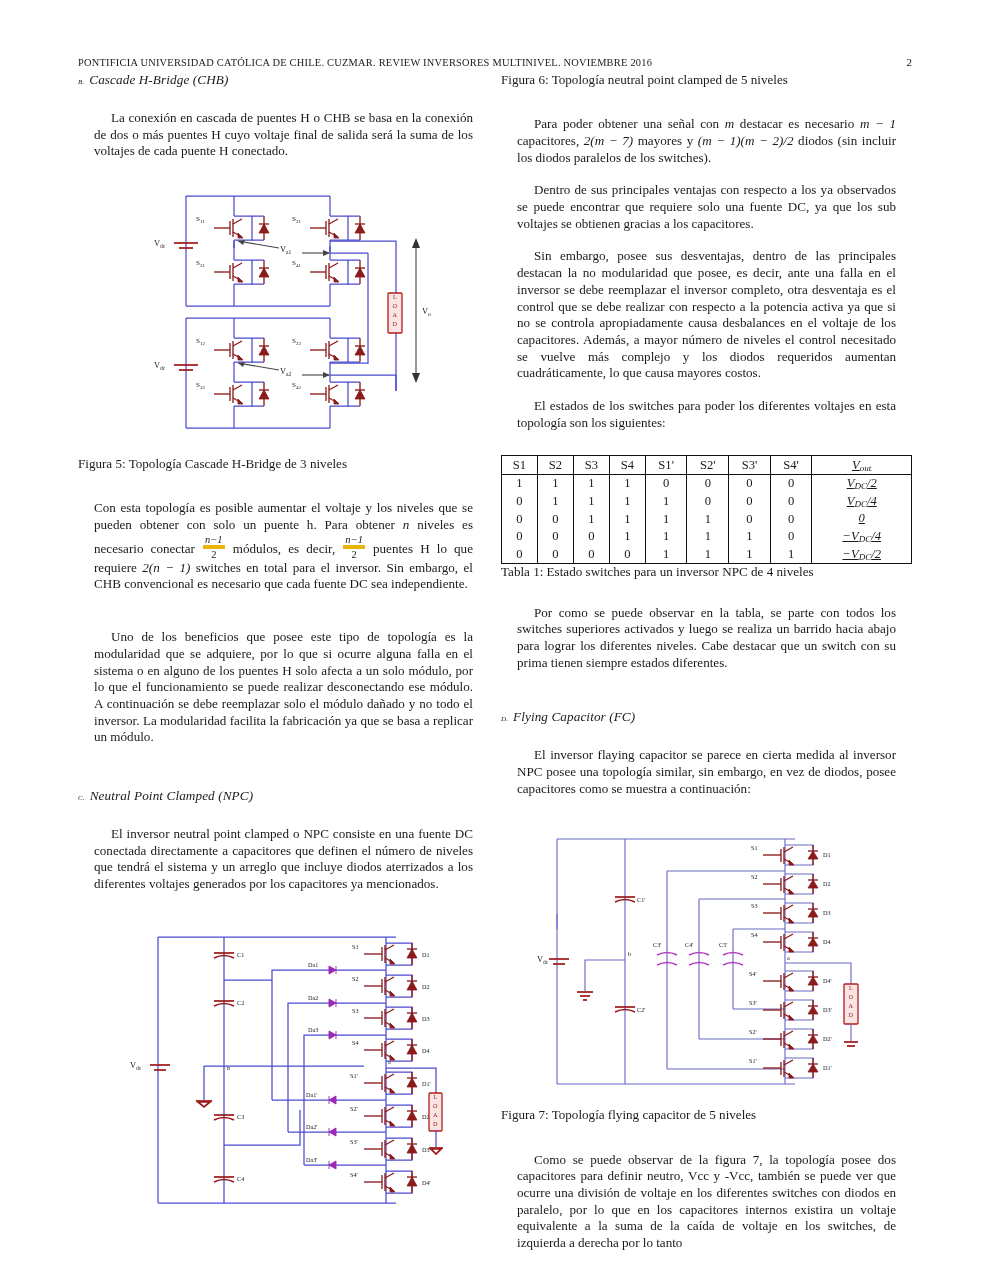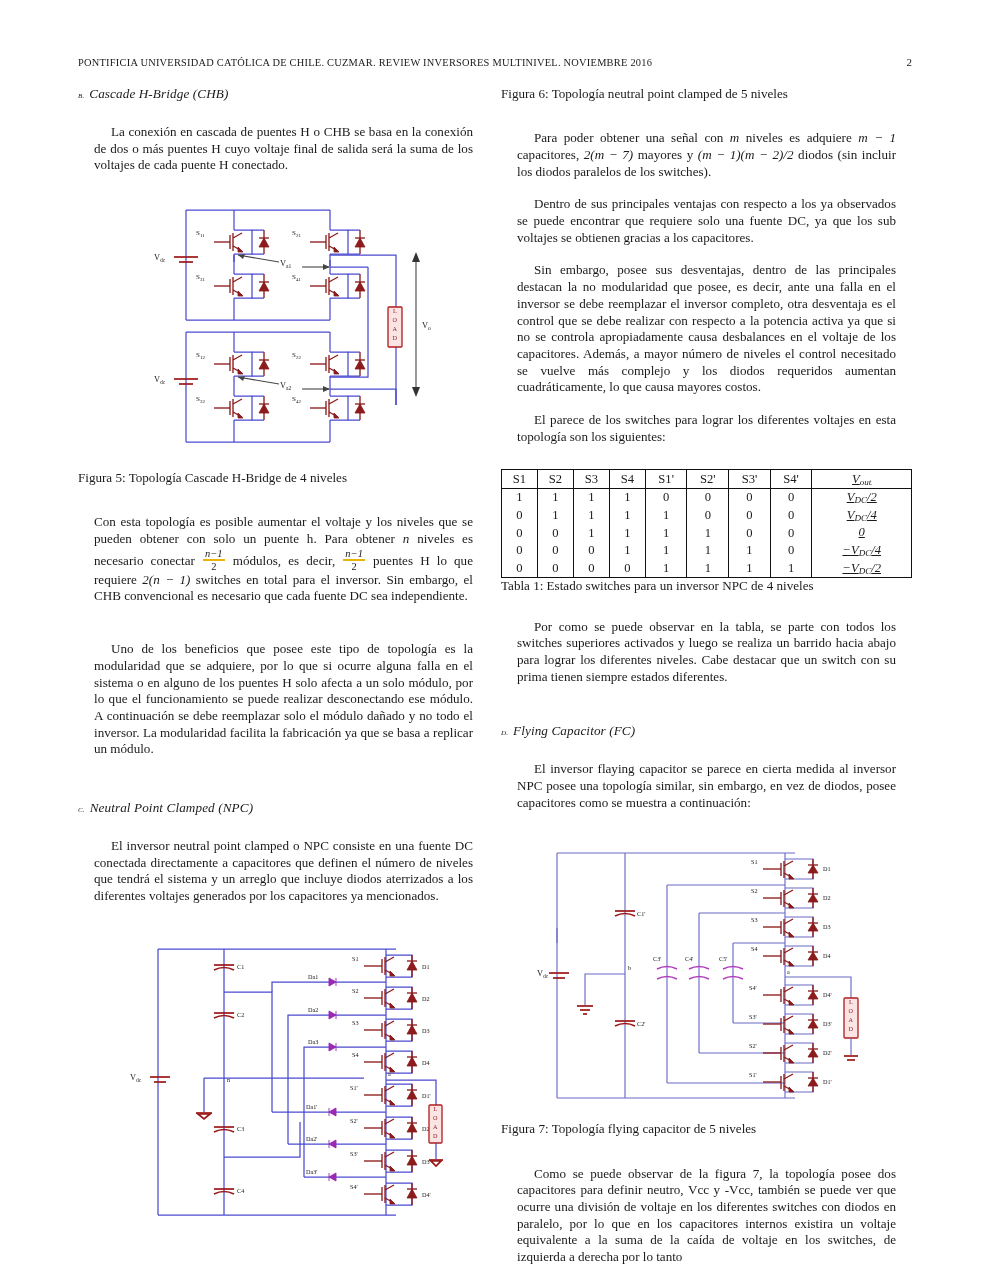--- a/index.html
+++ b/index.html
@@ -12,21 +12,21 @@
 
   
   .hdr{
     position:absolute;left:78px;top:36px;width:834px;
     display:flex;justify-content:space-between;align-items:flex-end;margin-top:20px;
   }
   .hdr-title{font-size:10.4px;letter-spacing:.24px;font-variant:small-caps;text-transform:uppercase;}
   .hdr-page{font-size:11px;}
 
   
-  .col{position:absolute;top:86px;width:411px;}
+  .col{position:absolute;top:72px;width:411px;}
   .col-left{left:78px;}
   .col-right{left:501px;}
 
   h2.sec{
     font-style:italic;font-weight:400;font-size:13.2px;
     margin:0 0 2px 0;padding:0;letter-spacing:.1px;
   }
   h2.sec .lbl{margin-right:5px;}
 
   p.body{
@@ -41,21 +41,21 @@
   .gap16{height:16px;}
   .gap22{height:22px;}
 
   .caption{
     font-size:13.1px;text-align:left;margin:0;padding:0;line-height:1.25;
   }
 
   
   .mi{font-family:"Liberation Serif",serif;font-style:italic;}
   .frac{display:inline-block;vertical-align:-0.48em;text-align:center;font-size:.8em;line-height:1.05;margin:0 1px;}
-  .frac .num{display:block;border-bottom:2px solid #eab308;padding:0 2px;}
+  .frac .num{display:block;border-bottom:4px solid #eab308;padding:0 2px;}
   .frac .den{display:block;padding:0 2px;}
 
   
   table.states{
     border-collapse:collapse;width:100%;font-size:12.6px;
     margin:0;
   }
   table.states th,table.states td{
     border-left:1px solid #111;border-right:1px solid #111;
     text-align:center;padding:1.2px 0;font-weight:400;
@@ -297,21 +297,21 @@
 
       <g>
         <line class="arr" x1="282" y1="55" x2="282" y2="190"></line>
         <polygon fill="#333" points="282,50 278,60 286,60"></polygon>
         <polygon fill="#333" points="282,195 278,185 286,185"></polygon>
       </g>
       <text class="lbl8" x="288" y="126">V<tspan font-size="5.6" dy="2">o</tspan></text>
     </svg>
 
     <div class="gap8"></div>
-    <p class="caption">Figura 5: Topología Cascade H-Bridge de 4 niveles</p>
+    <p class="caption">Figura 5: Topología Cascade H-Bridge de 3 niveles</p>
     <div class="gap12"></div>
 
     <p class="body noind"><span>Con esta topología es posible aumentar el voltaje y los niveles que se pueden obtener con solo un puente h. Para obtener</span> <span class="mi">n</span><span> niveles es necesario conectar </span><span class="frac"><span class="num mi">n−1</span><span class="den">2</span></span><span> módulos, es decir, </span><span class="frac"><span class="num mi">n−1</span><span class="den">2</span></span><span> puentes H lo que requiere </span><span class="mi">2(n − 1)</span><span> switches en total para el inversor. Sin embargo, el CHB convencional es necesario que cada fuente DC sea independiente.</span></p>
 
     <div class="gap4"></div>
     <p class="body">Uno de los beneficios que posee este tipo de topología es la modularidad que se adquiere, por lo que si ocurre alguna falla en el sistema o en alguno de los puentes H solo afecta a un solo módulo, por lo que el funcionamiento se puede realizar desconectando ese módulo. A continuación se debe reemplazar solo el módulo dañado y no todo el inversor. La modularidad facilita la fabricación ya que se basa a replicar un módulo.</p>
     <div class="gap4"></div>
 
     <div class="gap22"></div>
 
@@ -535,25 +535,25 @@
         <polygon class="cap" fill="#9c1616" points="307,224 317,224 312,229"></polygon>
       </g>
     </svg>
   </div>
 
   <div class="col col-right">
 
     <p class="caption">Figura 6: Topología neutral point clamped de 5 niveles</p>
     <div class="gap12"></div>
 
-    <p class="body"><span>Para poder obtener una señal con </span><span class="mi">m</span><span> niveles es adquiere </span><span class="mi">m − 1</span><span> capacitores, </span><span class="mi">2(m − 7)</span><span> mayores y </span><span class="mi">(m − 1)(m − 2)/2</span><span> diodos (sin incluir los diodos paralelos de los switches).</span></p>
+    <p class="body"><span>Para poder obtener una señal con </span><span class="mi">m</span><span> destacar es necesario </span><span class="mi">m − 1</span><span> capacitores, </span><span class="mi">2(m − 7)</span><span> mayores y </span><span class="mi">(m − 1)(m − 2)/2</span><span> diodos (sin incluir los diodos paralelos de los switches).</span></p>
 
     <p class="body">Dentro de sus principales ventajas con respecto a los ya observados se puede encontrar que requiere solo una fuente DC, ya que los sub voltajes se obtienen gracias a los capacitores.</p>
     <p class="body">Sin embargo, posee sus desventajas, dentro de las principales destacan la no modularidad que posee, es decir, ante una falla en el inversor se debe reemplazar el inversor completo, otra desventaja es el control que se debe realizar con respecto a la potencia activa ya que si no se controla apropiadamente causa desbalances en el voltaje de los capacitores. Además, a mayor número de niveles el control necesitado se vuelve más complejo y los diodos requeridos aumentan cuadráticamente, lo que causa mayores costos.</p>
-    <p class="body">El parece de los switches para lograr los diferentes voltajes en esta topología son los siguientes:</p>
+    <p class="body">El estados de los switches para poder los diferentes voltajes en esta topología son los siguientes:</p>
 
     <div class="gap8"></div>
 
     <table class="states">
       <thead>
         <tr>
           <th>S1</th>
           <th>S2</th>
           <th>S3</th>
           <th>S4</th>

